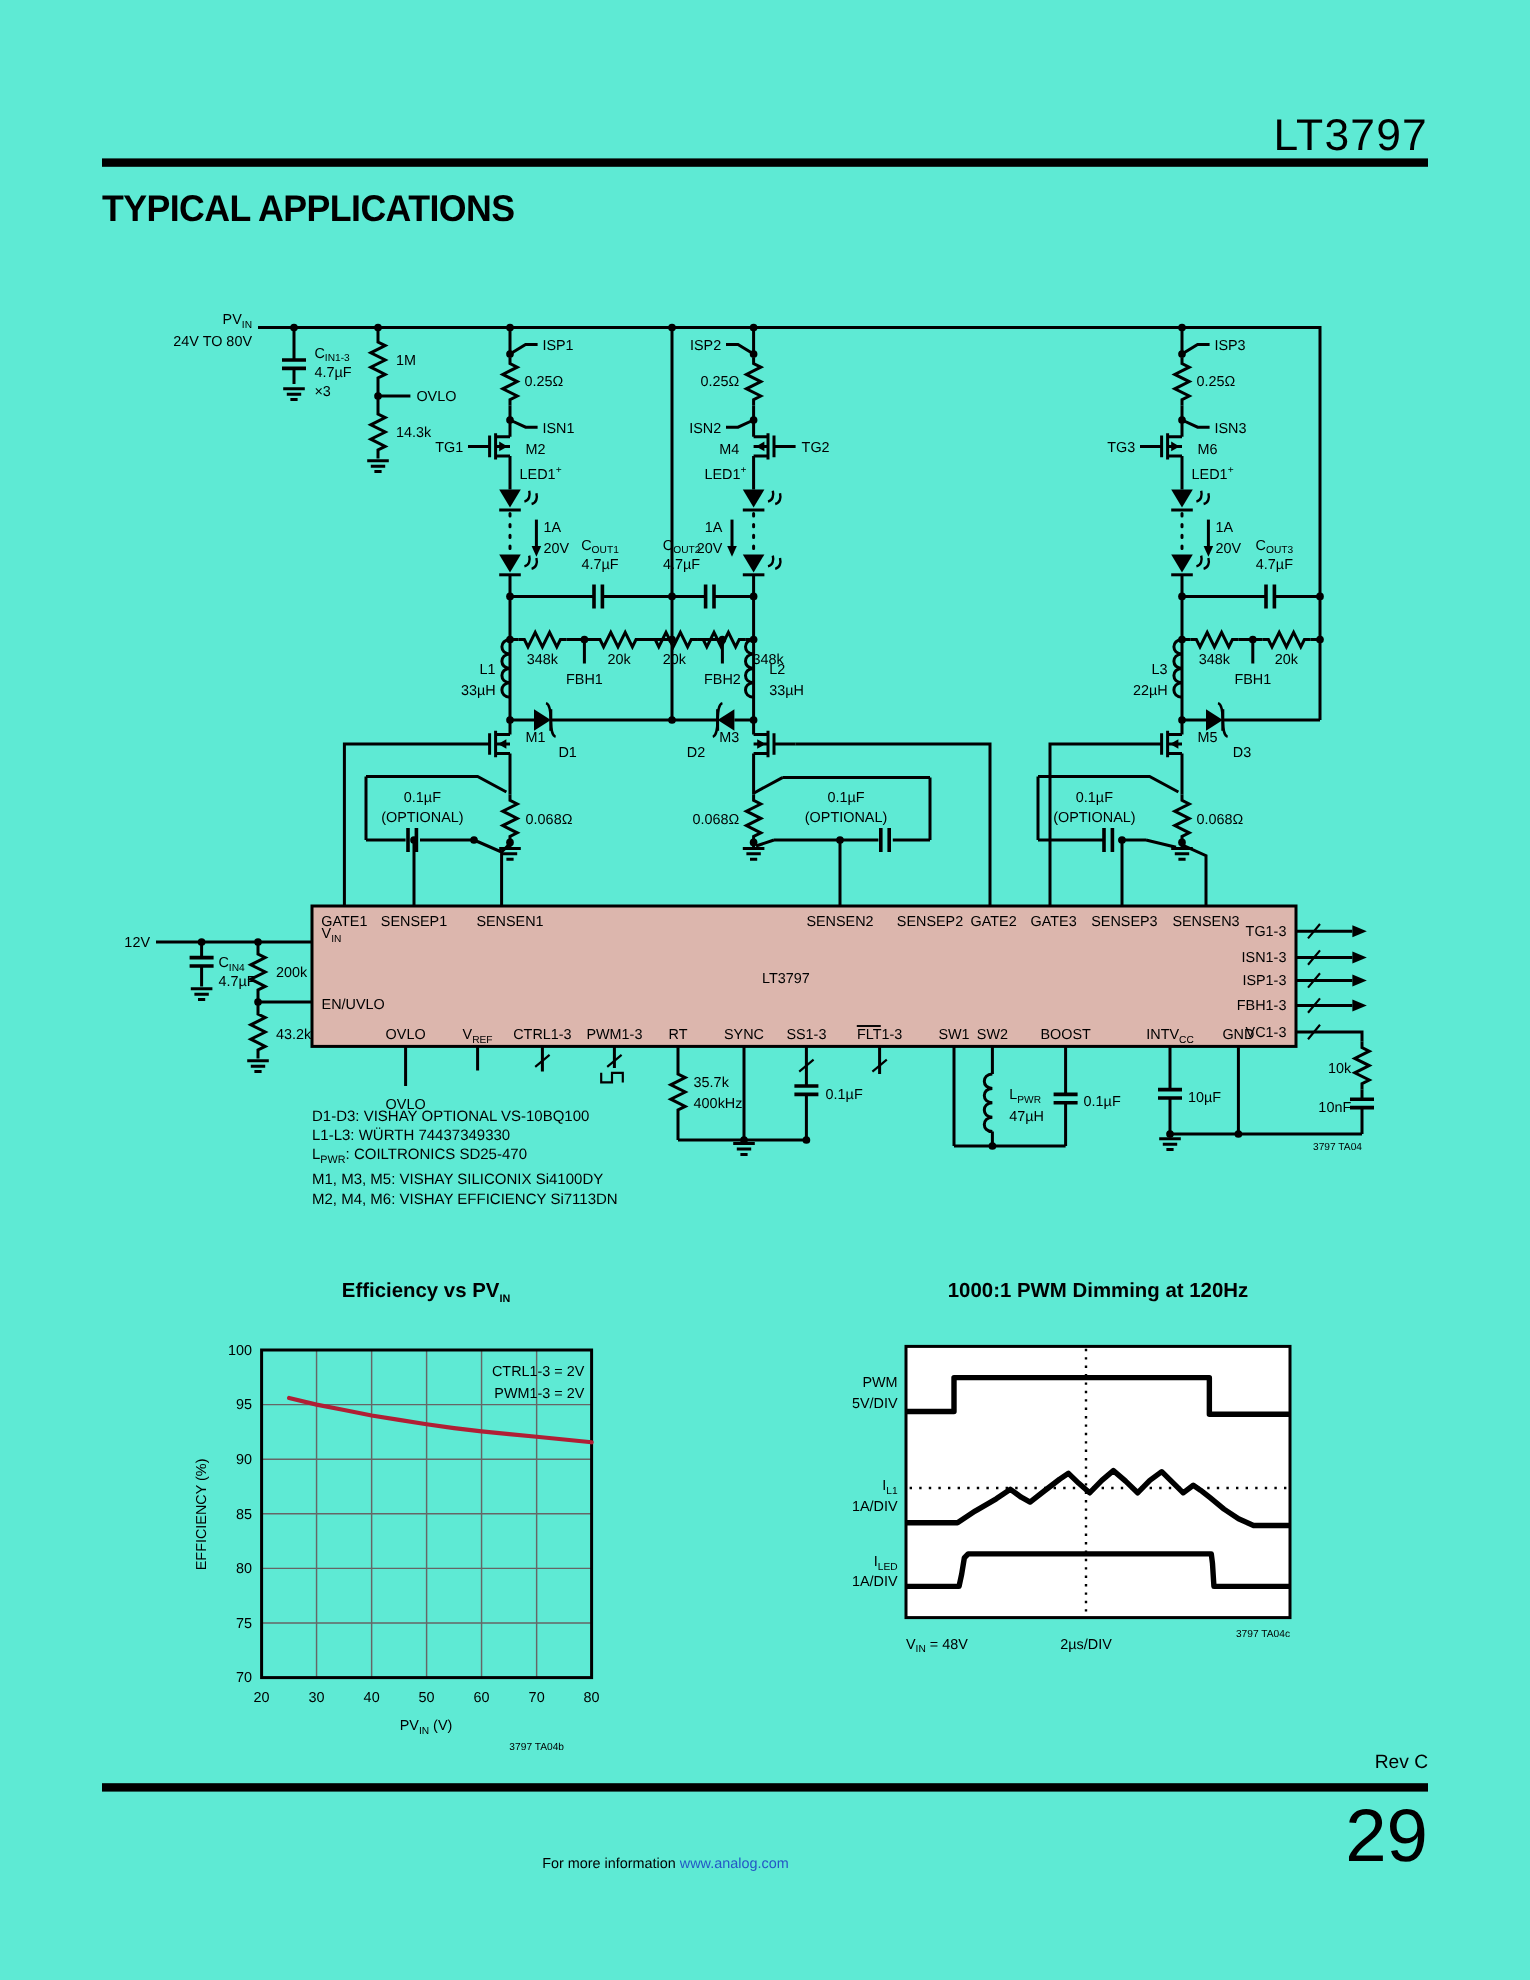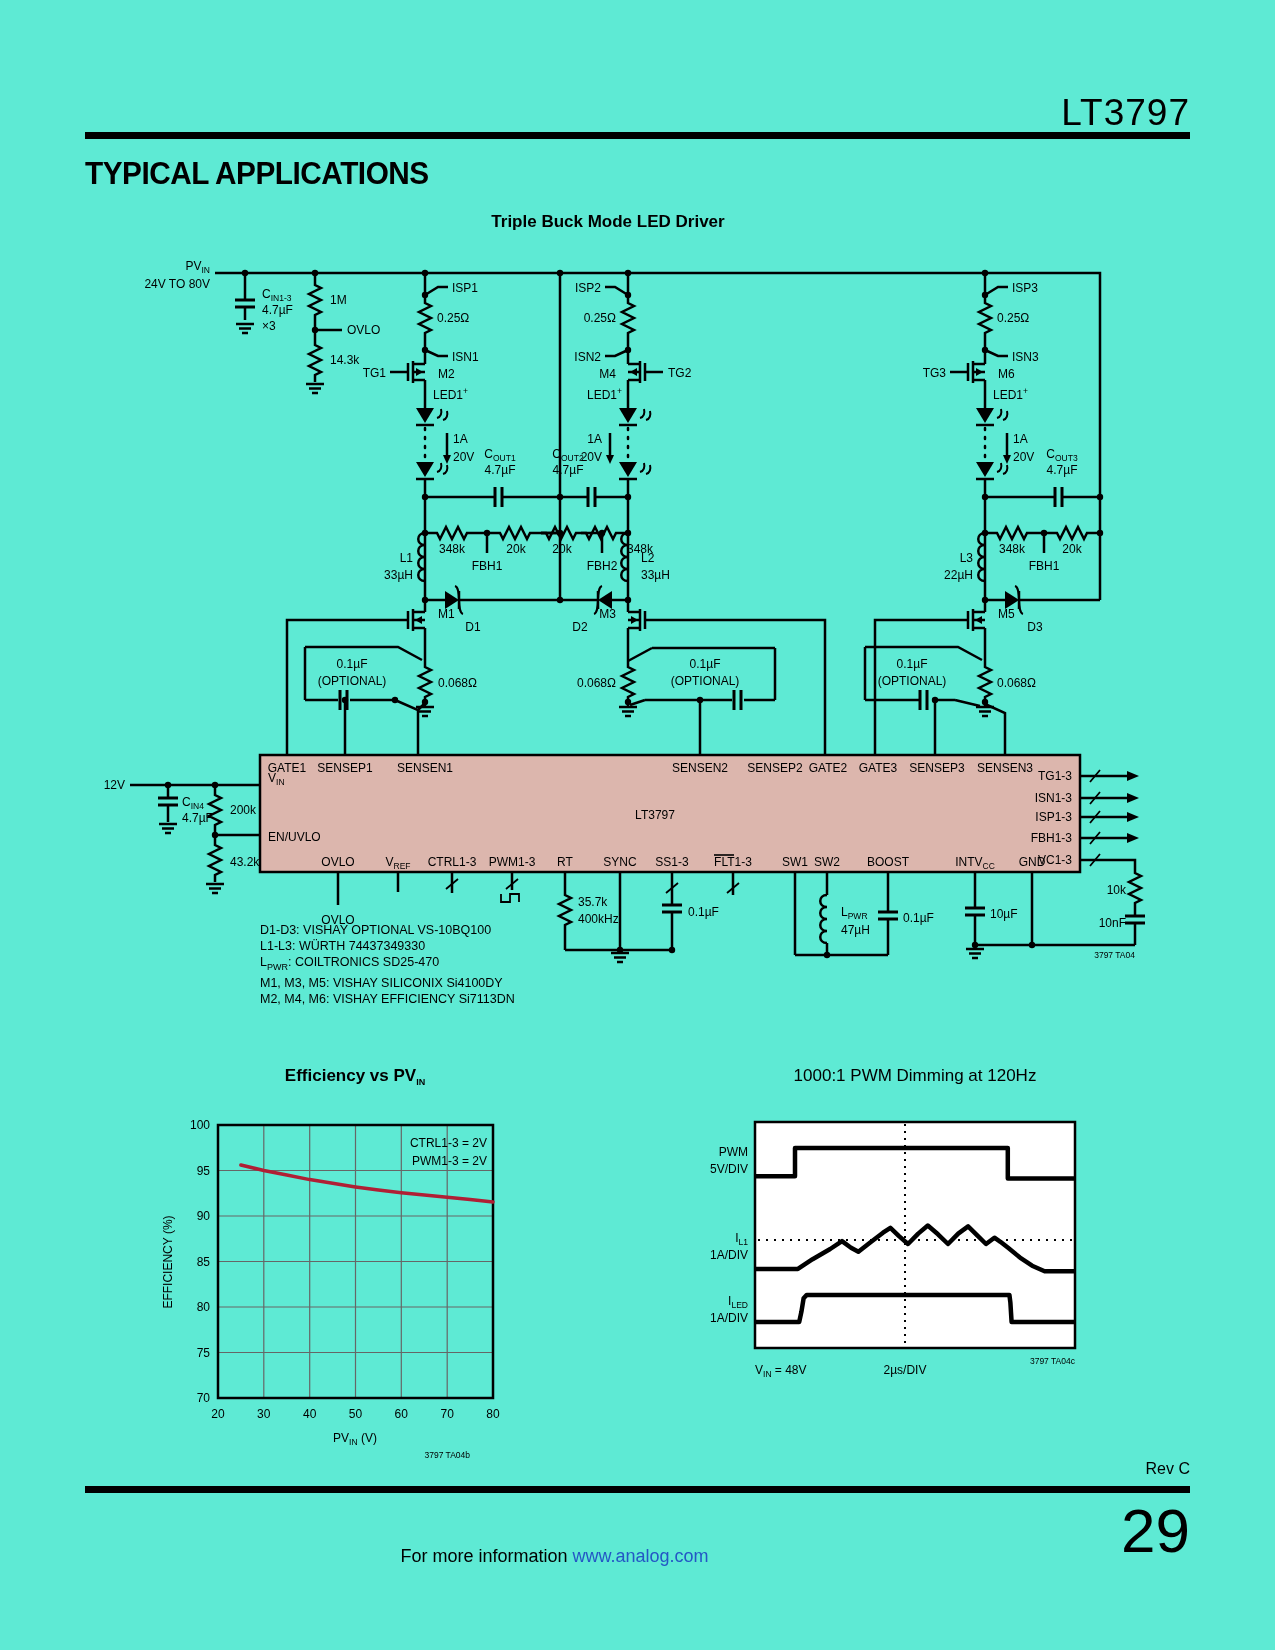--- a/index.html
+++ b/index.html
@@ -5,41 +5,40 @@
   html,body{margin:0;padding:0;background:#fff;}
   #page{position:relative;width:1275px;height:1650px;background:#5eead4;font-family:"Liberation Sans",sans-serif;color:#000;overflow:hidden;}
   .abs{position:absolute;}
   #part-number{top:92px;right:85px;font-size:37px;letter-spacing:1px;}
   #header-rule{top:132px;left:85px;width:1105px;height:7px;background:#000;}
   #section-title{top:156px;left:85px;font-size:31px;font-weight:bold;letter-spacing:-0.5px;transform:scaleX(0.96);transform-origin:left;}
   #schem-title{top:212px;left:0;width:1216px;text-align:center;font-size:17px;font-weight:bold;}
   #notes{top:922px;left:260px;font-size:12.5px;line-height:16px;}
   sub.sm{font-size:9px;}
   #eff-title{top:1066px;left:205px;width:300px;text-align:center;font-size:17px;font-weight:bold;}
-  #scope-title{top:1066px;left:755px;width:320px;text-align:center;font-size:17px;font-weight:normal;}
+  #scope-title{top:1066px;left:755px;width:320px;text-align:center;font-size:17px;font-weight:bold;}
   #rev{top:1460px;right:85px;font-size:16px;}
   #footer-rule{top:1486px;left:85px;width:1105px;height:7px;background:#000;}
   #page-num{top:1500px;right:85px;font-size:62px;line-height:1;margin-left:20px;}
-  #info-line{top:1546px;left:0;width:1109px;text-align:center;font-size:18px;}
+  #info-line{top:1546px;left:0;width:1109px;text-align:center;font-size:12px;}
   svg text{font-family:"Liberation Sans",sans-serif;fill:#000;font-size:12px;}
   svg .pin{font-size:11.5px;}
   svg .tag{font-size:8.5px;}
   svg .w{stroke:#000;stroke-width:2.5;fill:none;}
   svg .thin{stroke:#000;stroke-width:1.8;fill:none;}
   svg .tr{stroke:#000;stroke-width:4.5;fill:none;stroke-linejoin:round;}
 </style>
 </head>
 <body>
 
 <div id="page">
 
   <div class="abs" id="part-number">LT3797</div>
   <div class="abs" id="header-rule"></div>
   <div class="abs" id="section-title">TYPICAL APPLICATIONS</div>
-  <div class="abs" id="schem-title">Triple Buck Mode LED Driver</div>
 
   <svg class="abs" style="left:0;top:0" width="1275" height="1010" viewBox="0 0 1275 1010">
     <defs>
       <path id="rv" d="M0,0 v5 l6,3 l-12,6 l12,6 l-12,6 l12,6 l-6,3 v5" stroke="#000" stroke-width="2.5" fill="none"></path>
       <path id="rh" d="M0,0 h5 l3,6 l6,-12 l6,12 l6,-12 l6,12 l3,-6 h5" stroke="#000" stroke-width="2.5" fill="none"></path>
       <g id="capv" stroke="#000" stroke-width="3" fill="none">
           <path d="M-10,0 H10 M-10,7 H10"></path>
         </g>
       <g id="caph" stroke="#000" stroke-width="3" fill="none">
           <path d="M0,-10 V10 M7,-10 V10"></path>

